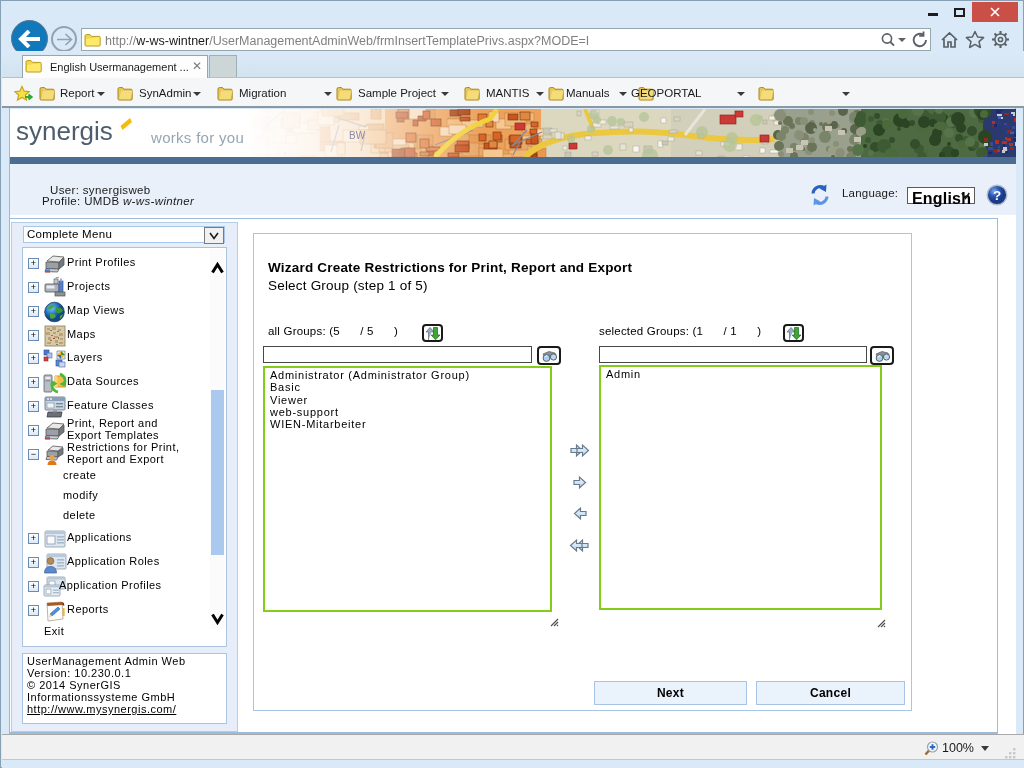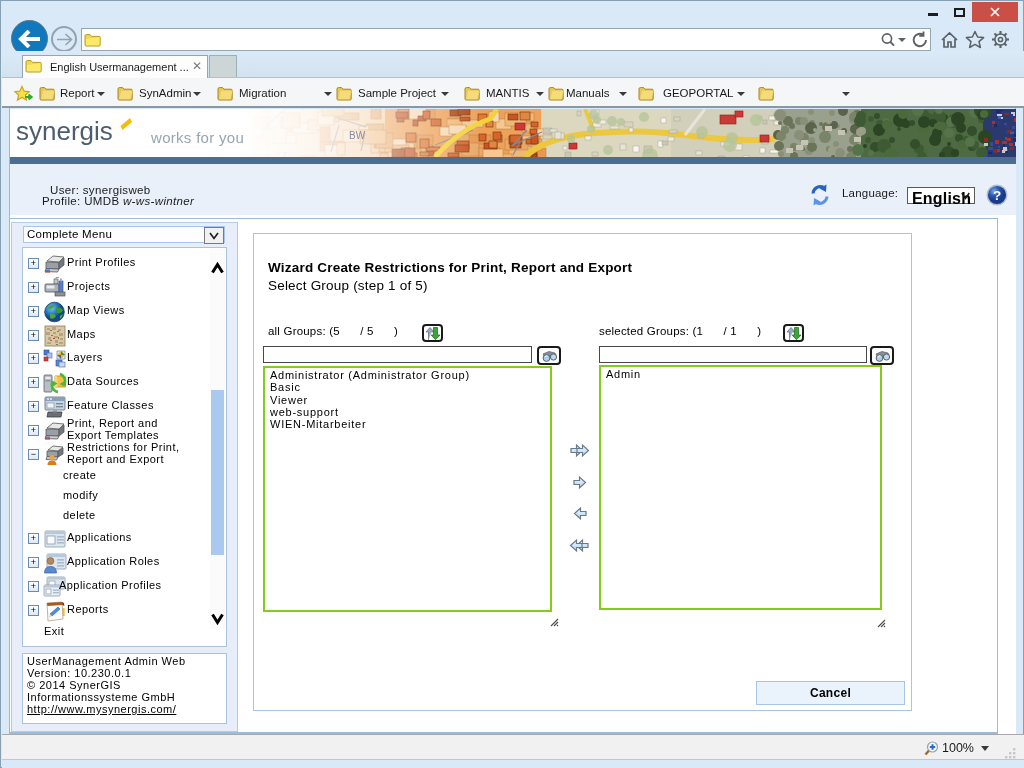--- a/index.html
+++ b/index.html
@@ -93,20 +93,21 @@
         <path d="M9.5 1 L15.5 6.5 L9.5 12 M1 6.5 L15 6.5" stroke="#93a2ac" stroke-width="1.6" fill="none"></path>
       </svg>
   </div>
   <div class="abs addrbar"></div>
   <div class="abs" style="left:83px;top:32px;">
     <svg width="17" height="14" viewBox="0 0 17 14">
         <path d="M1 3 Q1 1.6 2.4 1.6 L6 1.6 L7.6 3.4 L15 3.4 Q16.2 3.4 16.2 4.8 L16.2 12 Q16.2 13 15 13 L2.2 13 Q1 13 1 11.8 Z" fill="#f0d84a" stroke="#b89c20" stroke-width="1"></path>
         <path d="M2 6 L15.4 4.2 L15.4 12.2 L2 12.2 Z" fill="#ffe96a"></path>
       </svg>
   </div>
+  <div class="abs urltxt">http://<b>w-ws-wintner</b>/UserManagementAdminWeb/frmInsertTemplatePrivs.aspx?MODE=I</div>
   <div class="abs" style="left:878px;top:30px;">
     <svg width="18" height="18" viewBox="0 0 18 18">
         <circle cx="8" cy="7.5" r="4.6" fill="none" stroke="#5a6268" stroke-width="1.6"></circle>
         <path d="M11.4 11 L15 14.6" stroke="#5a6268" stroke-width="1.8"></path>
       </svg>
   </div>
   <div class="abs caret" style="left:897px;top:37px;border-top-color:#5a6268;"></div>
   <div class="abs" style="left:910px;top:30px;">
     <svg width="18" height="18" viewBox="0 0 18 18">
         <path d="M15 9 A6.2 6.2 0 1 1 12.5 4" fill="none" stroke="#5a6268" stroke-width="1.9"></path>
@@ -200,21 +201,21 @@
       </svg>
     </div>
   <div class="favitem" style="left:565px;">Manuals</div>
   <div class="abs caret fcaret" style="left:618px;"></div>
   <div class="abs ffold" style="left:637px;">
       <svg width="16" height="15" viewBox="0 0 16 15">
         <path d="M1 3 Q1 1.6 2.4 1.6 L5.6 1.6 L7 3.2 L14 3.2 Q15.2 3.2 15.2 4.6 L15.2 13 Q15.2 14 14 14 L2.2 14 Q1 14 1 12.8 Z" fill="#e8c85a" stroke="#a8881c" stroke-width="1"></path>
         <path d="M2.2 13.2 L4.2 4.8 L15.6 4.8 L13.4 13.2 Z" fill="#f5dc7a"></path>
       </svg>
     </div>
-  <div class="favitem" style="left:662px;">GEOPORTAL</div>
+  <div class="favitem" style="left:630px;">GEOPORTAL</div>
   <div class="abs caret fcaret" style="left:736px;"></div>
   <div class="abs ffold" style="left:757px;">
       <svg width="16" height="15" viewBox="0 0 16 15">
         <path d="M1 3 Q1 1.6 2.4 1.6 L5.6 1.6 L7 3.2 L14 3.2 Q15.2 3.2 15.2 4.6 L15.2 13 Q15.2 14 14 14 L2.2 14 Q1 14 1 12.8 Z" fill="#e8c85a" stroke="#a8881c" stroke-width="1"></path>
         <path d="M2.2 13.2 L4.2 4.8 L15.6 4.8 L13.4 13.2 Z" fill="#f5dc7a"></path>
       </svg>
     </div>
   <div class="favitem" style="left:782px;margin-top:36px;">Migration</div>
   <div class="abs caret fcaret" style="left:841px;"></div>
   <div class="abs" style="left:13px;top:84px;">
@@ -996,20 +997,21 @@
             </linearGradient>
           </defs>
           <g transform="translate(4,0)">
             <path d="M15 6.5 L9.5 6.5 L9.5 3 L3.5 8.5 L9.5 14 L9.5 10.5 L15 10.5 Z" fill="url(#ag3)" stroke="#6a7a8a" stroke-width="1.2"></path>
           </g>
           <g transform="translate(-2,0)">
             <path d="M15 6.5 L9.5 6.5 L9.5 3 L3.5 8.5 L9.5 14 L9.5 10.5 L15 10.5 Z" fill="url(#ag3)" stroke="#6a7a8a" stroke-width="1.2"></path>
           </g>
         </svg>
       </div>
+    <div class="abs nextbtn" style="left:584px;width:153px;">Next</div>
     <div class="abs nextbtn" style="left:746px;width:149px;">Cancel</div>
   </div>
 
   <div class="abs statbar"></div>
   <div class="abs" style="left:922px;top:739px;">
     <svg width="17" height="17" viewBox="0 0 17 17">
         <circle cx="9.5" cy="7" r="5" fill="#f4f8fc" stroke="#9aa2aa" stroke-width="1.2"></circle>
         <path d="M9.5 4.3 L9.5 9.7 M6.8 7 L12.2 7" stroke="#2a6ad0" stroke-width="2"></path>
         <path d="M5.8 10.8 L2.5 14.5" stroke="#9a6a3a" stroke-width="2.4"></path>
       </svg>

